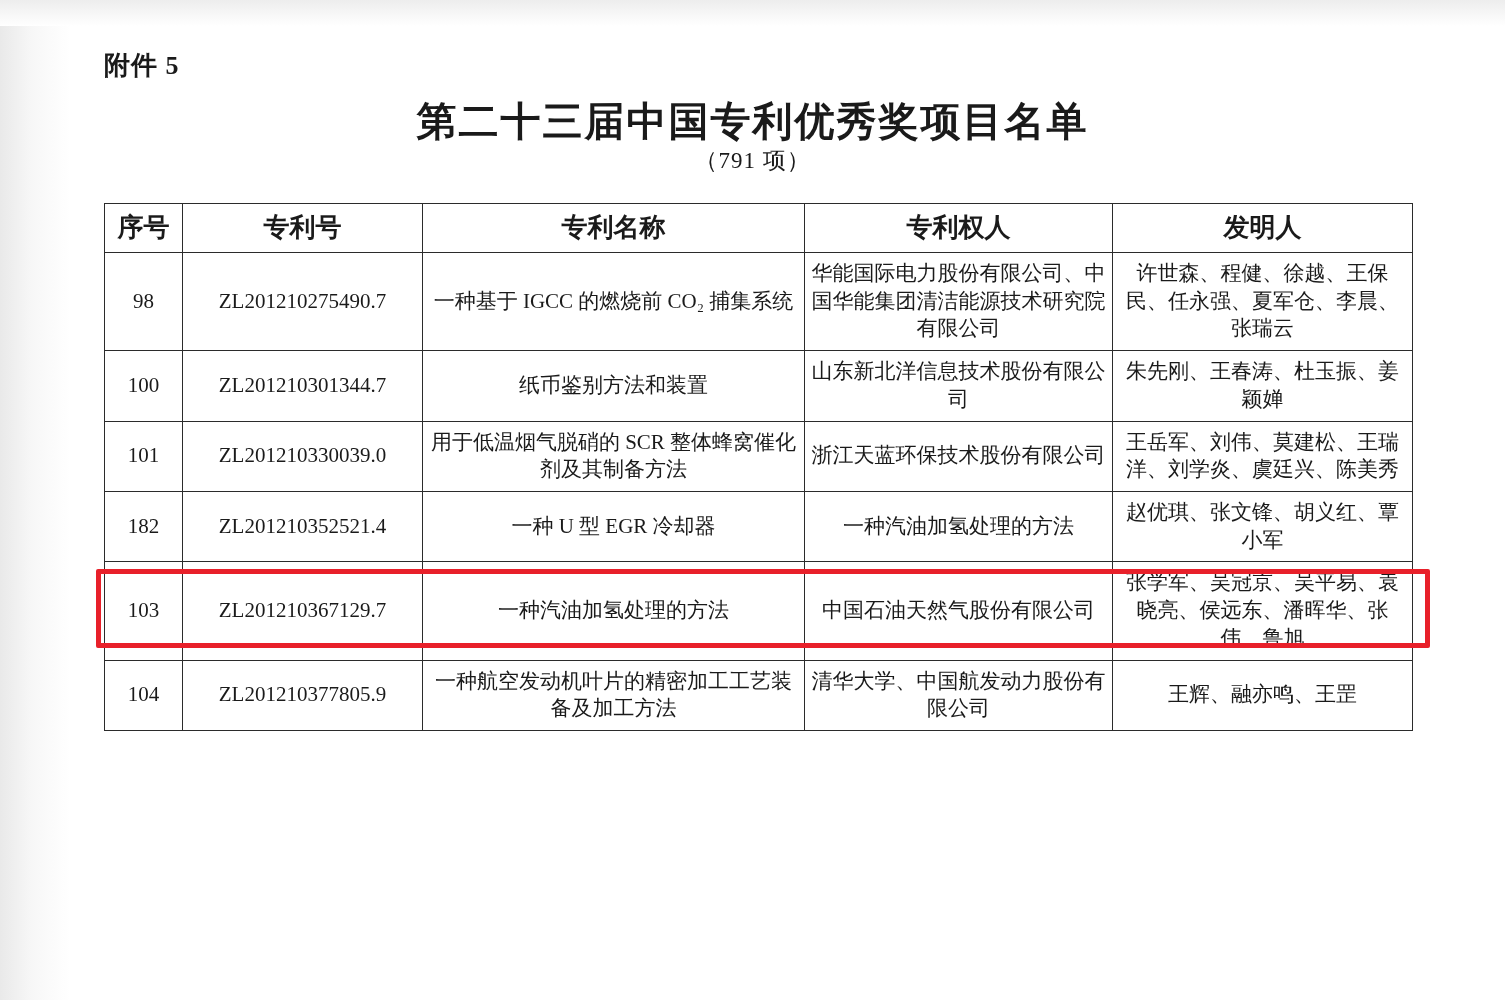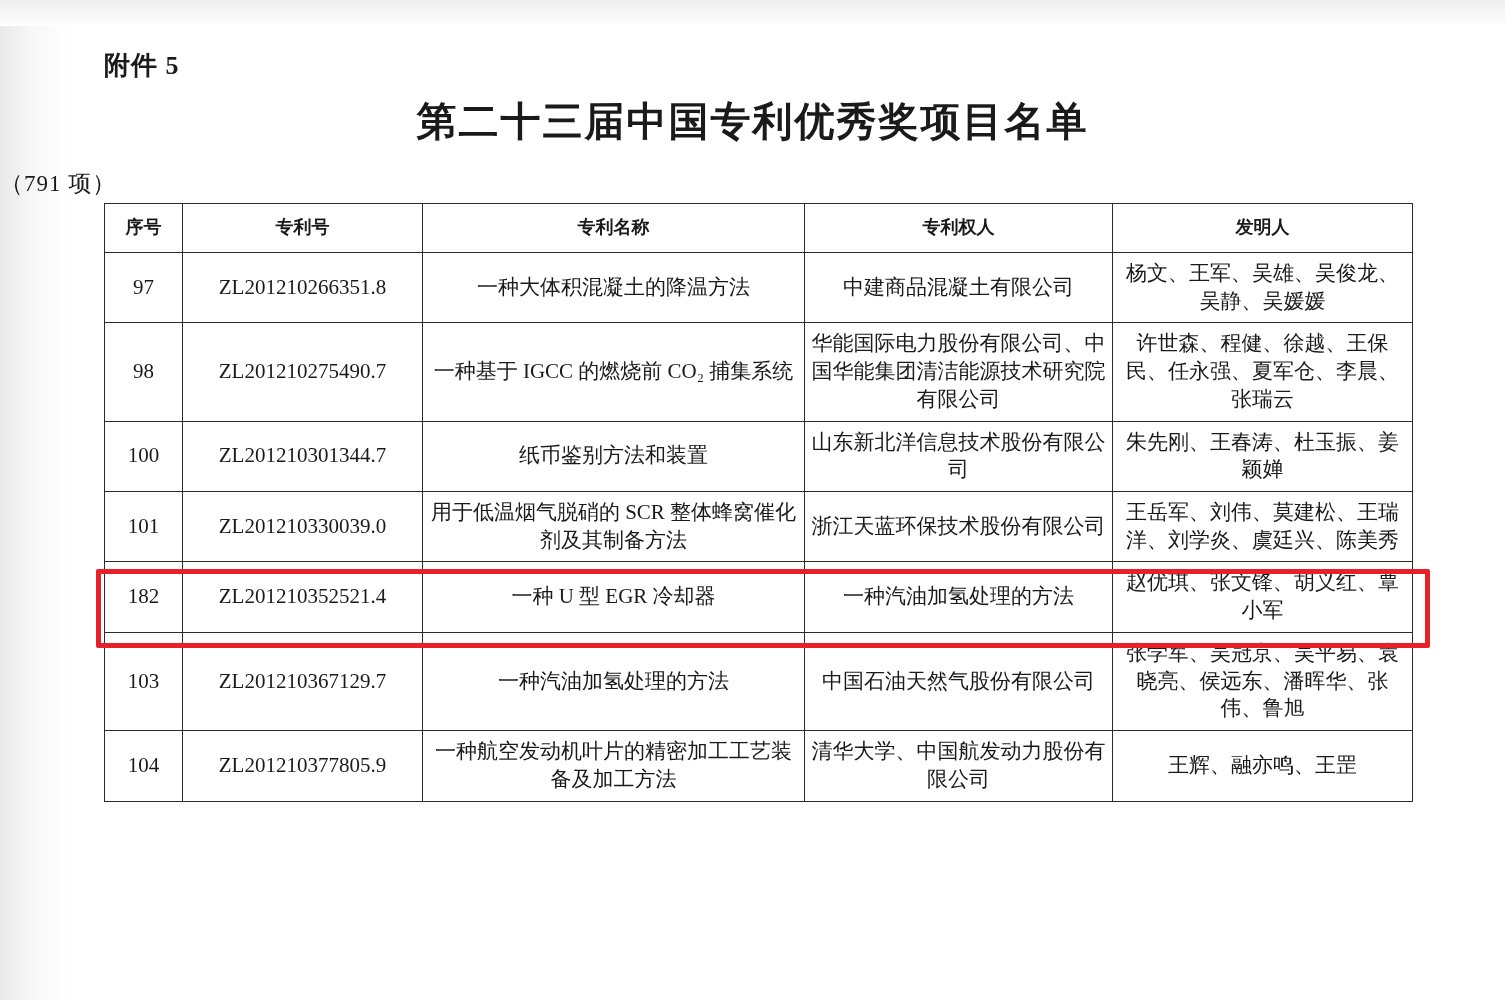--- a/index.html
+++ b/index.html
@@ -54,23 +54,23 @@
     width: 1505px;
     text-align: center;
     font-size: 40px;
     font-weight: 700;
     letter-spacing: 2px;
   }
 
   .doc-subtitle {
     position: absolute;
     left: 0;
-    top: 168px;
+    top: 145px;
     width: 1505px;
-    text-align: left;
+    text-align: center;
     font-size: 23px;
     letter-spacing: 1px;
   }
 
   table.patent-table {
     position: absolute;
     left: 104px;
     top: 203px;
     width: 1308px;
     border-collapse: collapse;
@@ -81,21 +81,21 @@
     border: 1.5px solid #2b2b2b;
     padding: 7px 6px;
     text-align: center;
     vertical-align: middle;
     font-size: 21px;
     line-height: 1.32;
     font-weight: 400;
   }
   table.patent-table thead th {
     font-weight: 700;
-    font-size: 18px;
+    font-size: 26px;
     height: 38px;
     padding: 5px 1px;
   }
 
   .col-no     { width: 78px; }
   .col-id     { width: 240px; }
   .col-name   { width: 382px; }
   .col-owner  { width: 308px; }
   .col-inv    { width: 300px; }
 
@@ -142,27 +142,20 @@
       <tr>
         <th>序号</th>
         <th>专利号</th>
         <th>专利名称</th>
         <th>专利权人</th>
         <th>发明人</th>
       </tr>
     </thead>
     <tbody>
       <tr>
-        <td class="cell-no">97</td>
-        <td class="cell-id">ZL201210266351.8</td>
-        <td class="cell-name">一种大体积混凝土的降温方法</td>
-        <td class="cell-owner">中建商品混凝土有限公司</td>
-        <td class="cell-inv">杨文、王军、吴雄、吴俊龙、吴静、吴媛媛</td>
-      </tr>
-      <tr>
         <td class="cell-no">98</td>
         <td class="cell-id">ZL201210275490.7</td>
         <td class="cell-name">一种基于 IGCC 的燃烧前 CO₂ 捕集系统</td>
         <td class="cell-owner">华能国际电力股份有限公司、中国华能集团清洁能源技术研究院有限公司</td>
         <td class="cell-inv">许世森、程健、徐越、王保民、任永强、夏军仓、李晨、张瑞云</td>
       </tr>
       <tr>
         <td class="cell-no">100</td>
         <td class="cell-id">ZL201210301344.7</td>
         <td class="cell-name">纸币鉴别方法和装置</td>

